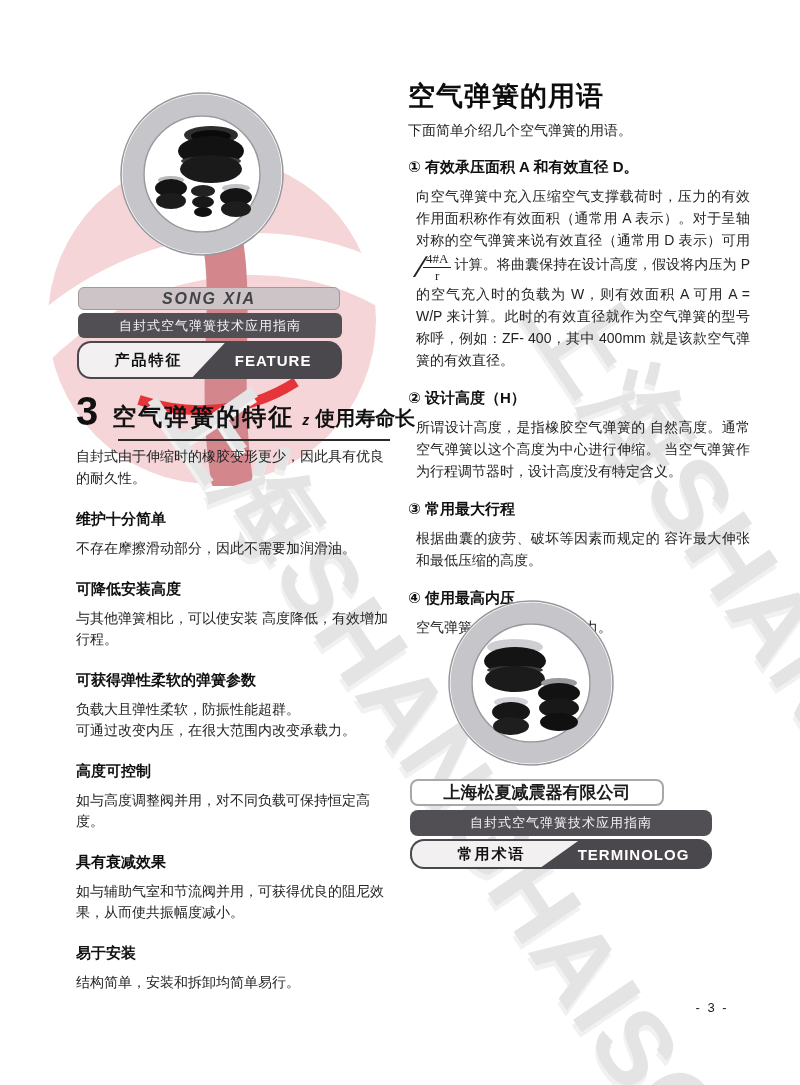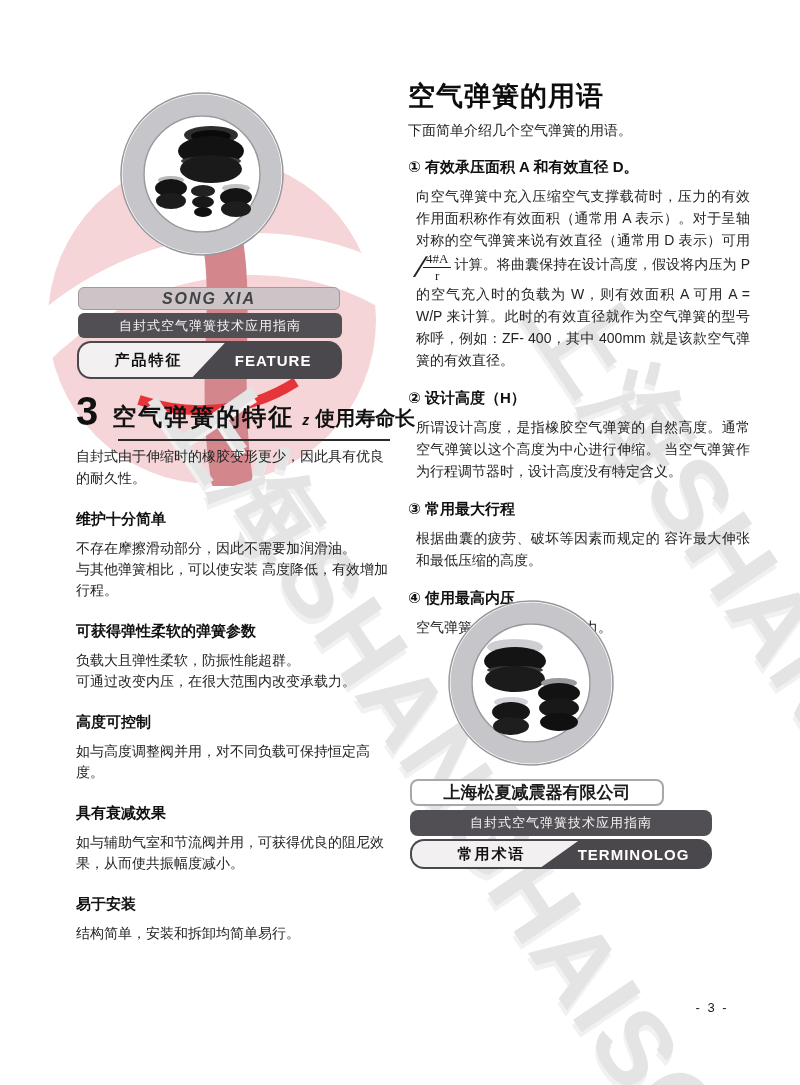--- a/index.html
+++ b/index.html
@@ -150,20 +150,21 @@
   <div class="sec-underline"></div>
 
   <div class="left-flow">
     <p class="lead">自封式由于伸缩时的橡胶变形更少，因此具有优良的耐久性。</p>
 
     <div>
       <div class="feat-title">维护十分简单</div>
       <p class="feat-body">不存在摩擦滑动部分，因此不需要加润滑油。</p>
     </div>
     <div>
+      <div class="feat-title">可降低安装高度</div>
       <p class="feat-body">与其他弹簧相比，可以使安装 高度降低，有效增加行程。</p>
     </div>
     <div>
       <div class="feat-title">可获得弹性柔软的弹簧参数</div>
       <p class="feat-body">负载大且弹性柔软，防振性能超群。</p>
     </div>
     <div>
       <p class="feat-body">可通过改变内压，在很大范围内改变承载力。</p>
     </div>
     <div>

